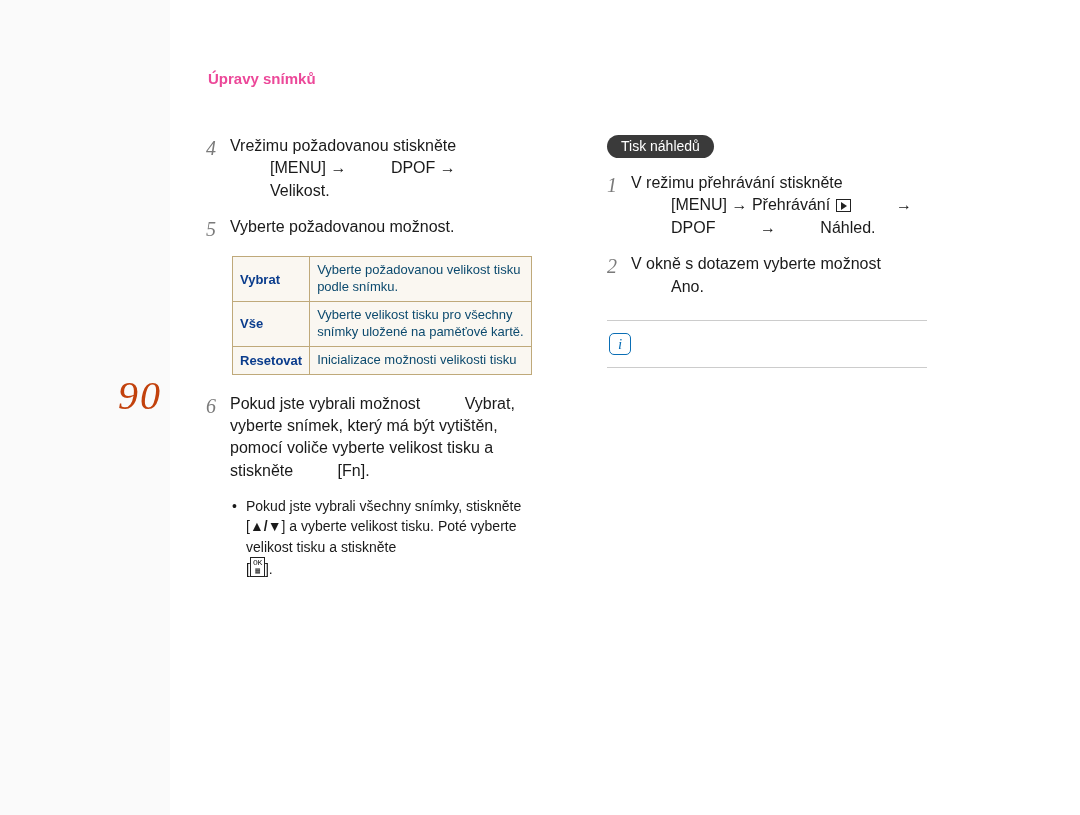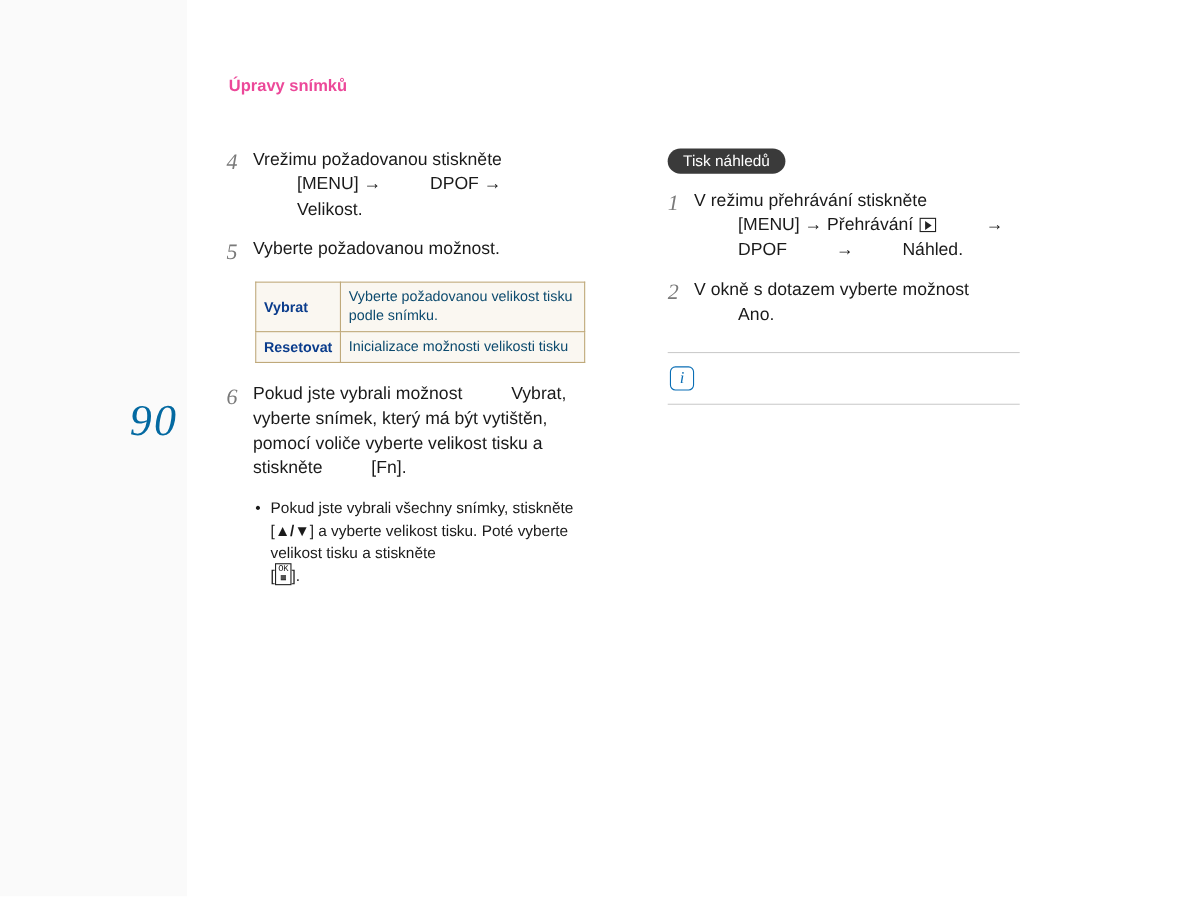--- a/index.html
+++ b/index.html
@@ -15,25 +15,25 @@
     position: absolute;
     left: 0;
     top: 0;
     width: 170px;
     height: 815px;
     background: #fafafa;
   }
   .page-number {
     position: absolute;
     left: 118px;
-    top: 358px;
+    top: 372px;
     font-family: Georgia, 'Times New Roman', serif;
     font-style: italic;
     font-size: 40px;
-    color: #0369a1;
+    color: #c2410c;
     letter-spacing: 2px;
   }
   .header {
     position: absolute;
     left: 208px;
     top: 70px;
     font-size: 15px;
     font-weight: bold;
     color: #ec4899;
   }
@@ -184,20 +184,24 @@
     <div class="step-body">Vyberte požadovanou možnost.</div>
   </div>
 
   <table class="table">
     <tbody>
         <tr>
       <td>Vybrat</td>
       <td>Vyberte požadovanou velikost tisku podle snímku.</td>
     </tr>
     <tr>
+      <td>Vše</td>
+      <td>Vyberte velikost tisku pro všechny snímky uložené na paměťové kartě.</td>
+    </tr>
+    <tr>
       <td>Resetovat</td>
       <td>Inicializace možnosti velikosti tisku</td>
     </tr>
   </tbody>
     </table>
 
   <div class="step">
     <div class="step-num">6</div>
     <div class="step-body">
       <span>Pokud jste vybrali možnost </span><b>Vybrat</b><span>, vyberte snímek, který má být vytištěn, pomocí voliče vyberte velikost tisku a stiskněte </span><b>[Fn]</b><span>.</span>

